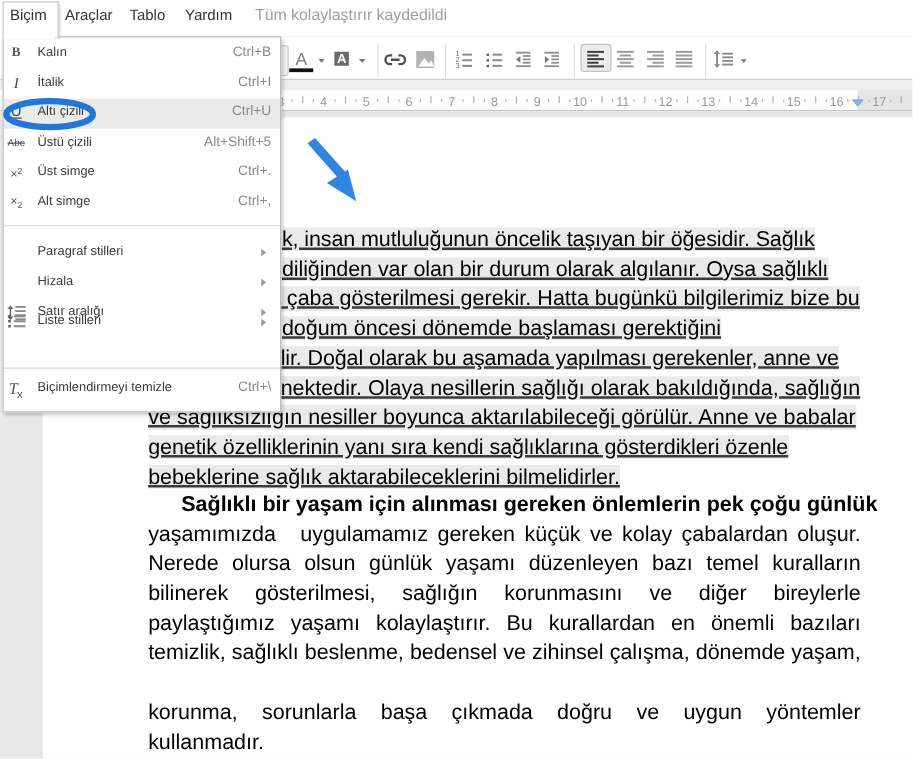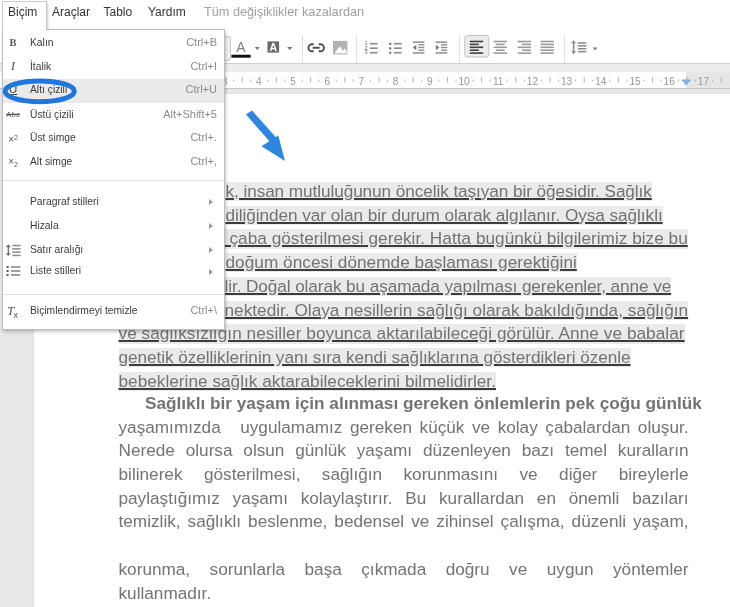--- a/index.html
+++ b/index.html
@@ -12,21 +12,21 @@
   #tabbicim{left:1.5px;top:1px;width:43px;height:28px;background:#fff;
     border:1px solid #c9c9c9;border-bottom:none;z-index:5;box-shadow:2px 1px 2px -1px rgba(0,0,0,0.2);}
   #toolbar{left:0;top:29px;width:730px;height:34px;background:#fff;border-bottom:1px solid #cfcfcf;}
   #rulerband{left:0;top:64px;width:730px;height:8px;background:#ededed;}
   #ruler{left:0;top:72px;width:730px;height:16px;background:#fff;border-bottom:1px solid #c6c6c6;}
   #rulergray{left:686px;top:72px;width:44px;height:16px;background:#e6e6e6;}
   
   #docbg{left:0;top:89px;width:730px;height:518px;background:#e8e8e8;}
   #page{left:33px;top:93px;width:697px;height:514px;background:#fff;
     border-top:1px solid #e6e6e6;border-left:1px solid #dedede;}
-  .tl{position:absolute;height:19.3px;line-height:19.3px;font-size:17.2px;color:#737373;white-space:pre;}
+  .tl{position:absolute;height:19.3px;line-height:19.3px;font-size:17.2px;color:#000000;white-space:pre;}
   .sel{background:#eaeaea;text-decoration:underline;text-decoration-color:#3c3c3c;text-decoration-thickness:1.5px;}
   .jl{text-align:justify;text-align-last:justify;}
   
   #dd{left:2px;top:29px;width:221px;height:299px;background:#fff;
     border:1px solid #bdbdbd;box-shadow:1px 2px 3px rgba(0,0,0,0.22);z-index:4;}
   .mrow{position:absolute;left:0;width:221px;height:23.7px;line-height:23.7px;font-size:10.3px;color:#3a3a3a;}
   .mrow .lab{position:absolute;left:27px;top:0;}
   .mrow .sc{position:absolute;right:7px;top:0;font-size:11px;color:#8a8a8a;}
   .mrow .ico{position:absolute;left:1px;top:0;width:18px;height:23.7px;color:#555;text-align:center;}
   .mrow .sub{position:absolute;right:11px;top:9.5px;width:0;height:0;
@@ -39,21 +39,21 @@
 <body>
 <div id="stage">
 
   <div class="abs" id="menubar"></div>
   <div class="abs" id="tabbicim"></div>
   <div class="abs" style="left:2.5px;top:28px;width:41px;height:3px;background:#fff;z-index:6;"></div>
   <div class="mitem" style="left:8px;z-index:7;">Biçim</div>
   <div class="mitem" style="left:52px;">Araçlar</div>
   <div class="mitem" style="left:103.5px;">Tablo</div>
   <div class="mitem" style="left:148px;">Yardım</div>
-  <div class="mitem" style="left:204px;color:#a0a0a0;font-size:12.7px;">Tüm değişiklikler kazalardan</div>
+  <div class="mitem" style="left:204px;color:#a0a0a0;font-size:12.7px;">Tüm kolaylaştırır kaydedildi</div>
 
   <div class="abs" id="toolbar"></div>
   <svg class="abs" style="left:0;top:29px;" width="730" height="38" viewBox="0 0 730 38">
 
     <g stroke="#e0e0e0" stroke-width="1">
       <line x1="302.5" y1="6" x2="302.5" y2="34"></line>
       <line x1="356.5" y1="6" x2="356.5" y2="34"></line>
       <line x1="459.5" y1="6" x2="459.5" y2="34"></line>
       <line x1="564.5" y1="6" x2="564.5" y2="34"></line>
     </g>
@@ -246,21 +246,21 @@
   <div class="tl sel" style="left:224.5px;top:300.7px;letter-spacing:0.019px;">nektedir. Olaya nesillerin sağlığı olarak bakıldığında, sağlığın</div>
   <div class="tl sel" style="left:118.5px;top:324.4px;letter-spacing:0.057px;">ve sağlıksızlığın nesiller boyunca aktarılabileceği görülür. Anne ve babalar</div>
   <div class="tl sel" style="left:118.5px;top:348.2px;letter-spacing:-0.053px;">genetik özelliklerinin yanı sıra kendi sağlıklarına gösterdikleri özenle</div>
   <div class="tl sel" style="left:118.5px;top:372px;letter-spacing:0.02px;">bebeklerine sağlık aktarabileceklerini bilmelidirler.</div>
 
   <div class="tl jl" style="left:145px;top:393.9px;width:543.5px;font-weight:bold;">Sağlıklı bir yaşam için alınması gereken önlemlerin pek çoğu günlük</div>
   <div class="tl jl" style="left:118.5px;top:417.6px;width:570px;">yaşamımızda<span style="display:inline-block;width:12px;"></span> uygulamamız gereken küçük ve kolay çabalardan oluşur.</div>
   <div class="tl jl" style="left:118.5px;top:441.3px;width:570px;">Nerede olursa olsun günlük yaşamı düzenleyen bazı temel kuralların</div>
   <div class="tl jl" style="left:118.5px;top:465px;width:570px;">bilinerek gösterilmesi, sağlığın korunmasını ve diğer bireylerle</div>
   <div class="tl jl" style="left:118.5px;top:488.7px;width:570px;">paylaştığımız yaşamı kolaylaştırır. Bu kurallardan en önemli bazıları</div>
-  <div class="tl jl" style="left:118.5px;top:512.4px;width:570px;">temizlik, sağlıklı beslenme, bedensel ve zihinsel çalışma, düzenli yaşam,</div>
+  <div class="tl jl" style="left:118.5px;top:512.4px;width:570px;">temizlik, sağlıklı beslenme, bedensel ve zihinsel çalışma, dönemde yaşam,</div>
   <div class="tl jl" style="left:118.5px;top:559.8px;width:570px;">korunma, sorunlarla başa çıkmada doğru ve uygun yöntemler</div>
   <div class="tl" style="left:118.5px;top:583.5px;">kullanmadır.</div>
 
   <div class="abs" id="dd">
     <div id="hirow"></div>
     <div class="mrow" style="top:1px;">
         <span class="ico" style="font-weight:bold;font-family:'Liberation Serif',serif;font-size:10.5px;">B</span>
         <span class="lab">Kalın</span>
         <span class="sc">Ctrl+B</span>
       </div>
@@ -306,21 +306,21 @@
             <g fill="#8a8a8a">
               <rect x="8.2" y="6.8" width="8.4" height="1.5"></rect>
               <rect x="8.2" y="10.1" width="8.4" height="1.5"></rect>
               <rect x="8.2" y="13.4" width="8.4" height="1.5"></rect>
               <rect x="8.2" y="16.7" width="8.4" height="1.5"></rect>
             </g>
           </svg></span>
         <span class="lab">Satır aralığı</span>
         <span class="sub"></span>
       </div>
-    <div class="mrow" style="top:229px;">
+    <div class="mrow" style="top:215px;">
         <span class="ico"><svg width="18" height="23" viewBox="0 0 18 23" style="display:inline-block;vertical-align:top;">
             <g fill="#555">
               <rect x="2.6" y="7" width="2" height="2"></rect>
               <rect x="2.6" y="11" width="2" height="2"></rect>
               <rect x="2.6" y="15" width="2" height="2"></rect>
             </g>
             <g fill="#8a8a8a">
               <rect x="7" y="7.2" width="9.4" height="1.6"></rect>
               <rect x="7" y="11.2" width="9.4" height="1.6"></rect>
               <rect x="7" y="15.2" width="9.4" height="1.6"></rect>

